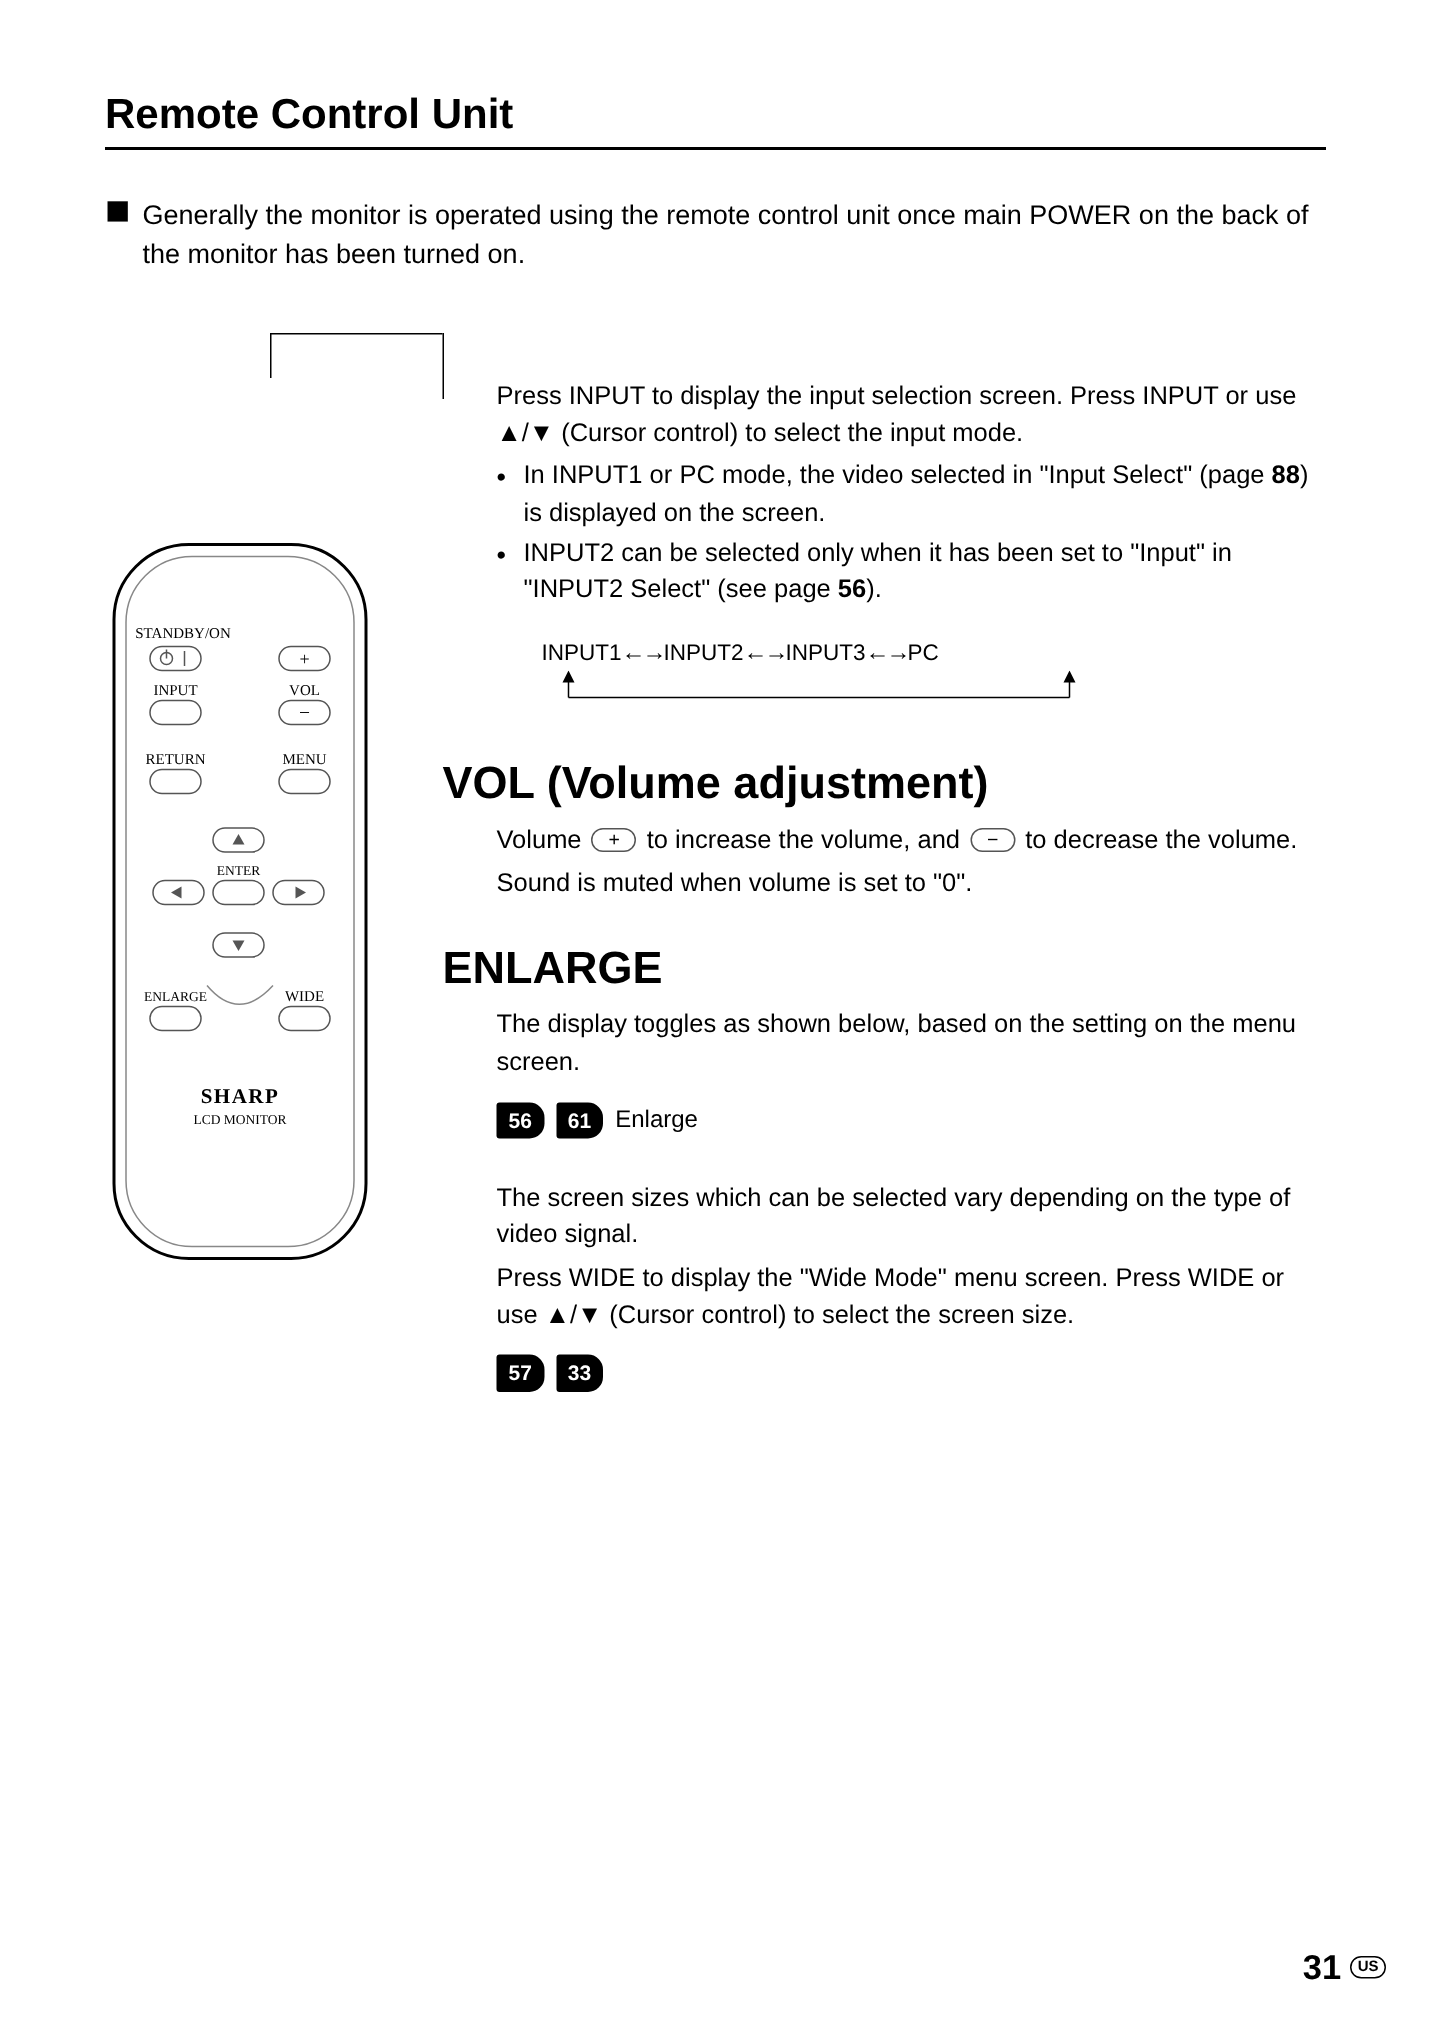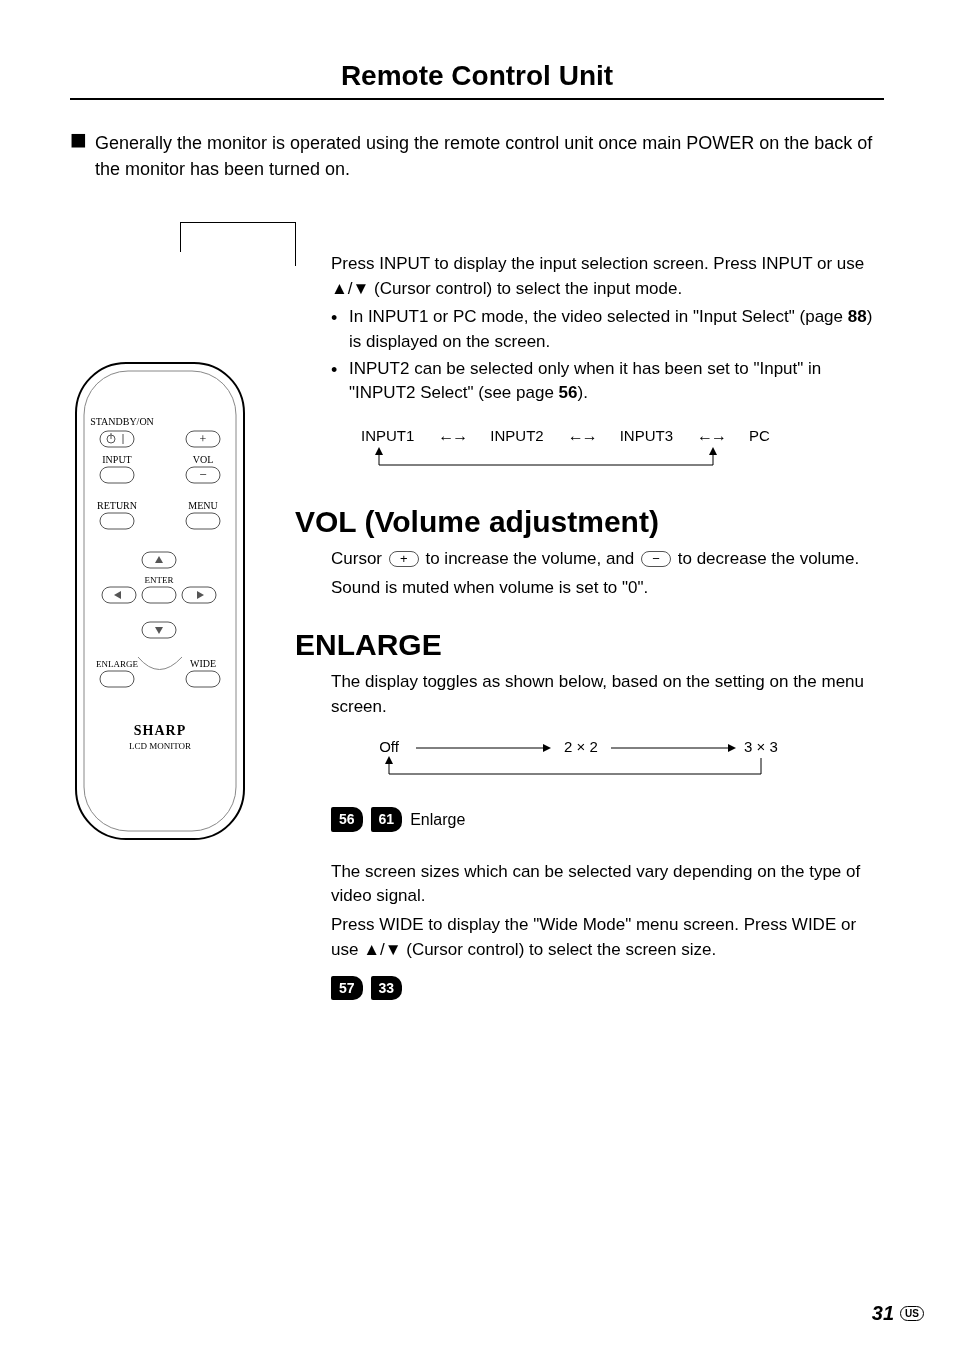--- a/index.html
+++ b/index.html
@@ -6,21 +6,21 @@
   body {
     width: 954px;
     height: 1351px;
     background: #fff;
     font-family: Arial, Helvetica, sans-serif;
     color: #000;
     position: relative;
     padding: 60px 70px 40px 70px;
   }
   .page-title {
-    text-align: center;
+    text-align: left;
     font-size: 28px;
     font-weight: bold;
     border-bottom: 2px solid #000;
     padding-bottom: 6px;
     margin-right: 0;
   }
   .intro-row {
     margin-top: 30px;
     display: flex;
     align-items: flex-start;
@@ -42,21 +42,21 @@
     margin-left: 225px;
   }
   .section { margin-bottom: 28px; position: relative; }
   .sec-heading { font-size: 30px; font-weight: bold; margin-bottom: 8px; }
   .sec-body { padding-left: 36px; font-size: 17px; line-height: 1.45; }
   .sec-body p { margin-bottom: 4px; }
   .bullets { list-style: none; padding-left: 0; }
   .bullets li { position: relative; padding-left: 18px; margin-bottom: 2px; }
   .bullets li::before { content: "•"; position: absolute; left: 0; top: 0; font-size: 18px; }
   .flow-diagram { margin: 18px 0 0 30px; font-size: 15px; }
-  .flow-row { display: flex; align-items: center; gap: 24px; }
+  .flow-row { display: flex; align-items: center; }
   .flow-item { }
   .dbl-arrow { font-size: 16px; letter-spacing: -2px; }
   .badges { margin-top: 14px; display: flex; align-items: center; gap: 8px; }
   .badge {
     background: #000;
     color: #fff;
     font-size: 14px;
     font-weight: bold;
     padding: 2px 8px 2px 8px;
     position: relative;
@@ -65,21 +65,21 @@
   }
   .badge-label { font-size: 16px; }
   .footer {
     position: absolute;
     right: 30px;
     bottom: 26px;
     display: flex;
     align-items: center;
     gap: 6px;
   }
-  .footer .pg { font-size: 20px; font-weight: bold; font-style: italic; }
+  .footer .pg { font-size: 23px; font-weight: bold; }
   .footer .us {
     border: 1.5px solid #000;
     border-radius: 11px;
     font-size: 10px;
     font-weight: bold;
     padding: 1px 4px;
   }
   .pillbtn {
     display: inline-flex;
     align-items: center;
@@ -186,45 +186,30 @@
             <polygon points="352,0 348,8 356,8" fill="#000"></polygon>
           </svg>
         </div>
       </div>
     </div>
 
     <div class="section">
       <h2 class="sec-heading">VOL (Volume adjustment)</h2>
       <div class="sec-body">
         <p>
-          <span>Cursor </span><span class="pillbtn">+</span><span> to increase the volume, and </span><span class="pillbtn">−</span><span> to decrease the volume.</span>
+          <span>Volume </span><span class="pillbtn">+</span><span> to increase the volume, and </span><span class="pillbtn">−</span><span> to decrease the volume.</span>
         </p>
         <p>Sound is muted when volume is set to "0".</p>
       </div>
     </div>
 
     <div class="section">
       <h2 class="sec-heading">ENLARGE</h2>
       <div class="sec-body">
         <p>The display toggles as shown below, based on the setting on the menu screen.</p>
-        <div class="flow-diagram">
-          <svg width="420" height="50">
-            <text x="28" y="14" font-size="15" text-anchor="middle">Off</text>
-            <line x1="55" y1="10" x2="185" y2="10" stroke="#000"></line>
-            <polygon points="190,10 182,6 182,14" fill="#000"></polygon>
-            <text x="220" y="14" font-size="15" text-anchor="middle">2 × 2</text>
-            <line x1="250" y1="10" x2="370" y2="10" stroke="#000"></line>
-            <polygon points="375,10 367,6 367,14" fill="#000"></polygon>
-            <text x="400" y="14" font-size="15" text-anchor="middle">3 × 3</text>
-            <line x1="28" y1="36" x2="400" y2="36" stroke="#000"></line>
-            <line x1="28" y1="22" x2="28" y2="36" stroke="#000"></line>
-            <polygon points="28,18 24,26 32,26" fill="#000"></polygon>
-            <line x1="400" y1="20" x2="400" y2="36" stroke="#000"></line>
-          </svg>
-        </div>
         <div class="badges">
           <span class="badge">56</span>
           <span class="badge">61</span>
           <span class="badge-label">Enlarge</span>
         </div>
       </div>
     </div>
 
     <div class="section">
       <div class="sec-body">

